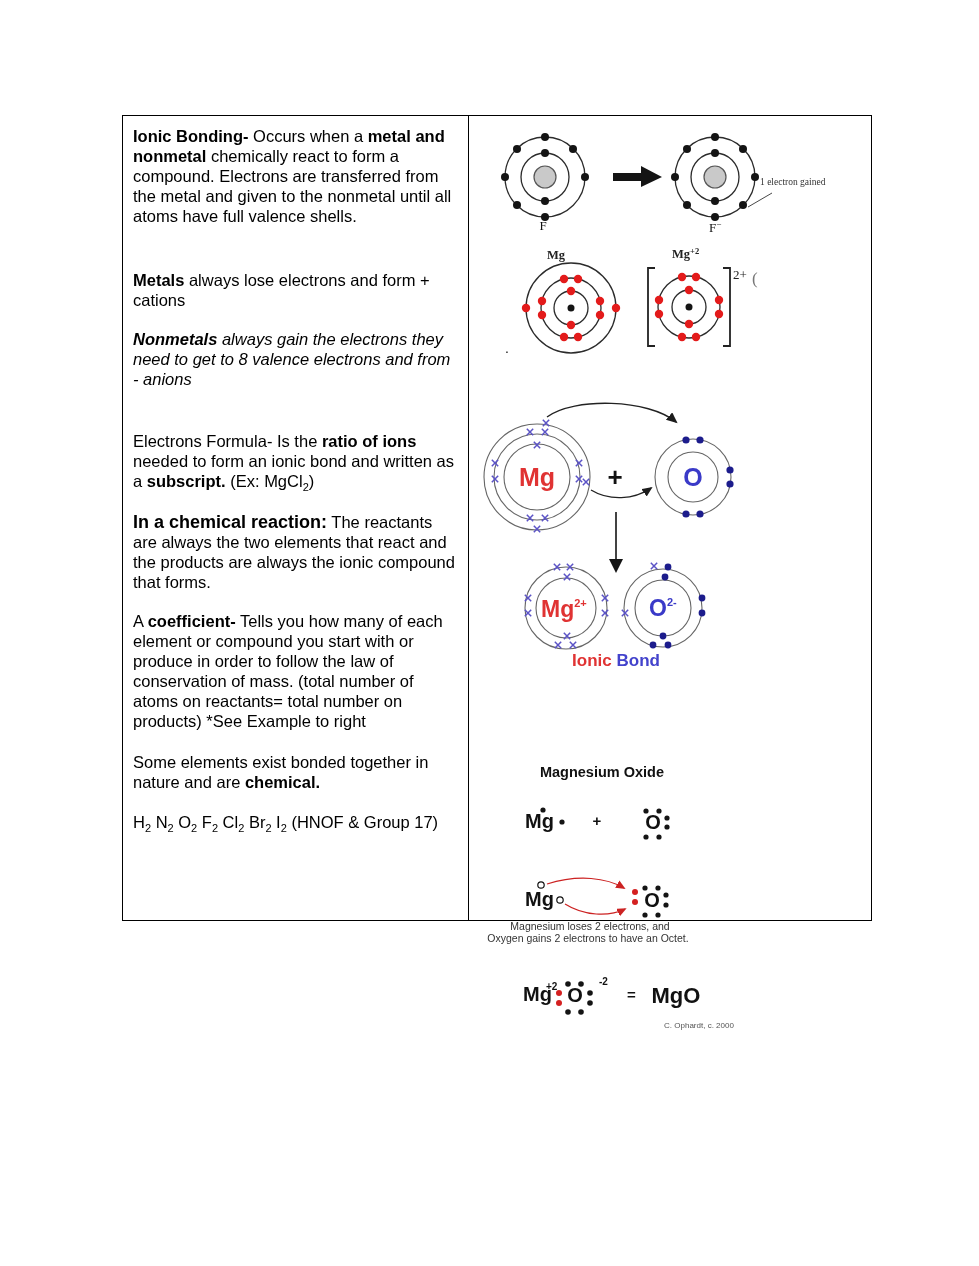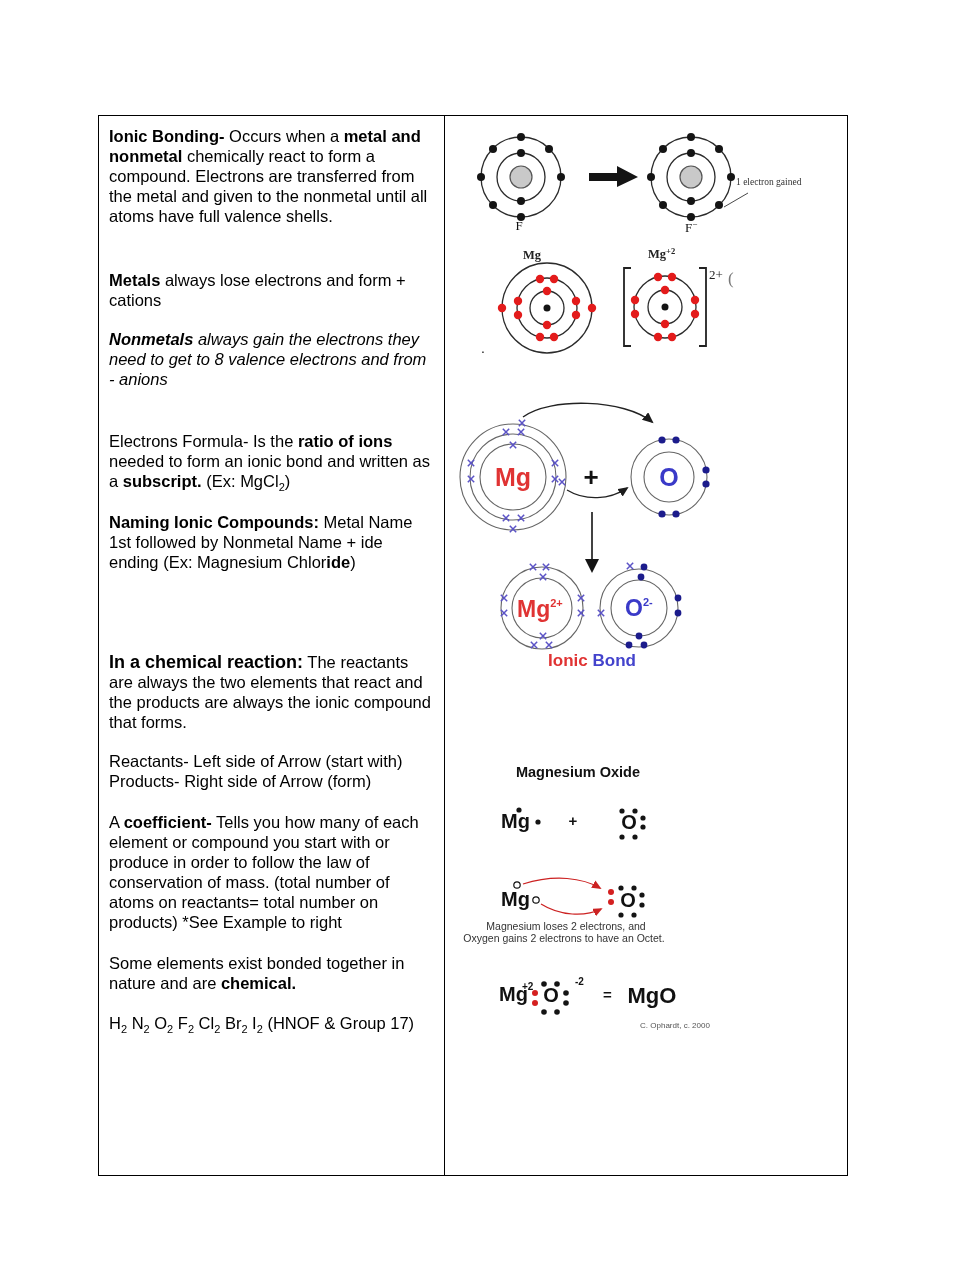--- a/index.html
+++ b/index.html
@@ -1,18 +1,18 @@
 <!DOCTYPE html>
 <html><head>
 <meta charset="utf-8">
 <style>
   html,body{margin:0;padding:0;background:#fff;}
   .page{position:relative;width:979px;height:1266px;background:#fff;overflow:hidden;
         font-family:"Liberation Sans", sans-serif;color:#000;}
-  .sheet{position:absolute;left:98px;top:115px;width:750px;height:1061px;
+  .sheet{position:absolute;left:122px;top:115px;width:750px;height:806px;
          border:1.5px solid #000;box-sizing:border-box;display:flex;}
   .cell-left{width:346px;box-sizing:border-box;border-right:1.5px solid #000;
              padding:10px 9px 0 10px;font-size:16.5px;line-height:20px;}
   .cell-right{flex:1;position:relative;}
   .cell-right svg{position:absolute;left:0;top:0;}
   p{margin:0;}
   .p1{margin:0 0 44px;} .p2{margin:0 0 19px;} .p3{margin:0 0 42px;font-style:italic;}
   .p4{margin:0 0 21px;} .p5{margin:0 0 42px;} .p6{margin:0 0 80px;}
   .p7{margin:0 0 19px;} .p8{margin:0 0 21px;} .p9{margin:0 0 21px;}
   .p10{margin:0 0 20px;} .p11{margin:0;}
@@ -37,25 +37,23 @@
     <div class="cell-left">
       <p class="p1"><b>Ionic Bonding-</b><span> Occurs when a </span><b>metal and nonmetal</b><span> chemically react to form a compound. Electrons are transferred from the metal and given to the nonmetal until all atoms have full valence shells.</span></p>
 
       <p class="p2"><b>Metals</b><span> always lose electrons and form + cations</span></p>
 
       <p class="p3"><b>Nonmetals</b><span> always gain the electrons they need to get to 8 valence electrons and from - anions</span></p>
 
       <p class="p4"><span>Electrons Formula- Is the </span><b>ratio of ions</b><span> needed to form an ionic bond and written as a </span><b>subscript.</b><span>  (Ex: MgCl</span><sub>2</sub><span>)</span></p>
 
 
-      <p class="p6"><b>Naming Ionic Compounds:</b><span> Metal Name 1st followed by Nonmetal Name + ide ending  (Ex: Magnesium Chlor</span><b>ide</b><span>)</span></p>
 
       <p class="p7"><span class="h1">In a chemical reaction:</span><span> The reactants  are always the two elements that react and the products are always the ionic compound that forms.</span></p>
 
-      <p class="p8"><span>Reactants- Left side of Arrow (start with)</span><br><span>Products- Right side of Arrow (form)</span></p>
 
       <p class="p9"><span>A </span><b>coefficient-</b><span> Tells you how many of each element or compound you start with or produce in order to follow the law of conservation of mass.  (total number of atoms on reactants= total number on products)  *See Example to right</span></p>
 
       <p class="p10"><span>Some elements exist bonded together in nature and are </span><b>chemical.</b></p>
 
       <p class="p11"><span>H</span><sub>2</sub><span> N</span><sub>2</sub><span> O</span><sub>2</sub><span> F</span><sub>2</sub><span> Cl</span><sub>2</sub><span> Br</span><sub>2</sub><span> I</span><sub>2</sub><span> (HNOF &amp; Group 17)</span></p>
     </div>
 
     <div class="cell-right">
       <svg width="401" height="1031" viewBox="0 0 401 1031">

